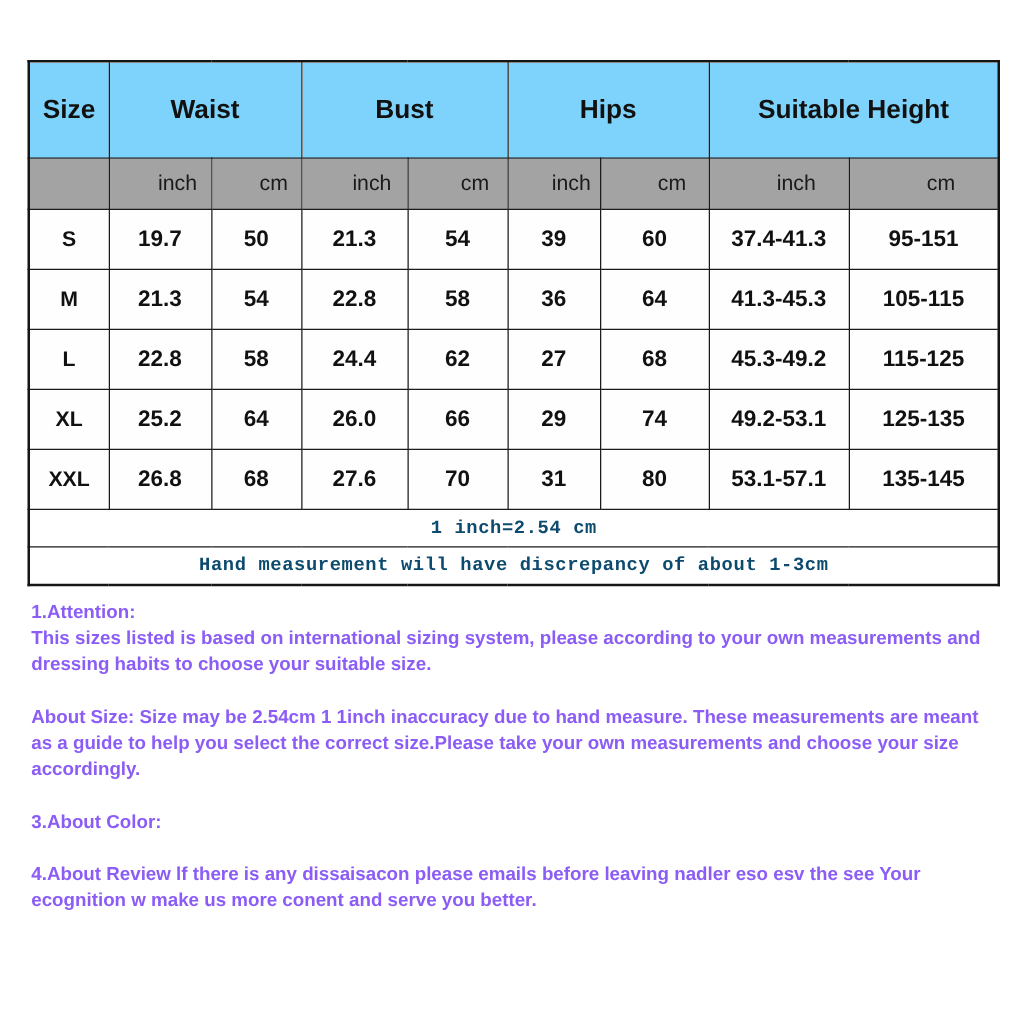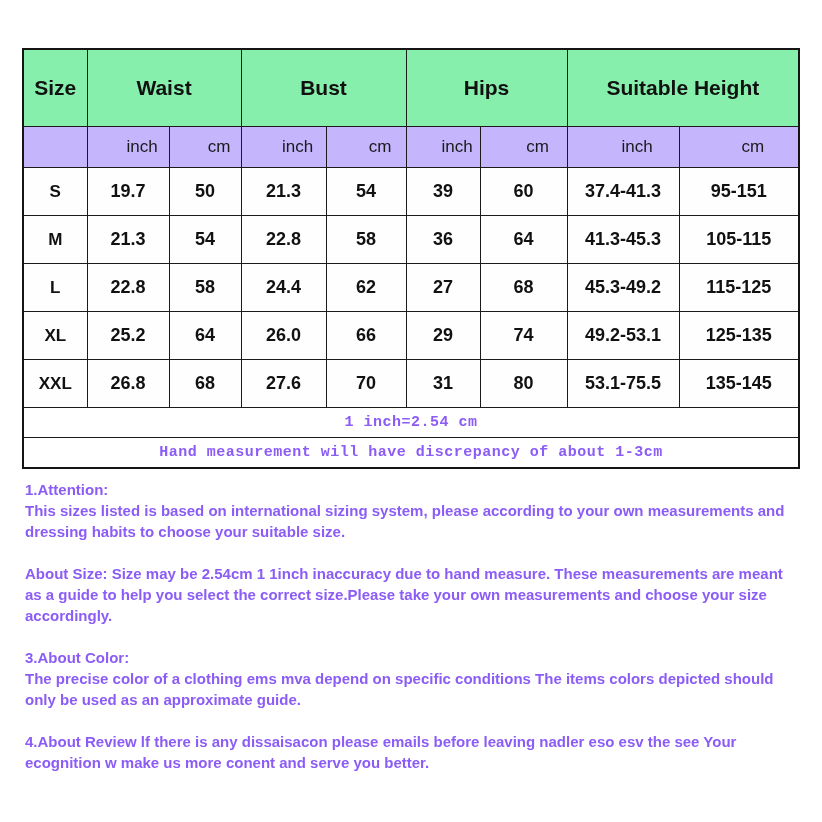--- a/index.html
+++ b/index.html
@@ -27,28 +27,28 @@
   table.size-chart td, table.size-chart th {
     border: 1px solid #1b1b1b;
     text-align: center;
     vertical-align: middle;
     padding: 0;
     overflow: hidden;
     white-space: nowrap;
   }
   tr.group-row th {
     height: 76px;
-    background: #86efac;
+    background: #7dd3fc;
     font-size: 21px;
     font-weight: bold;
     color: #111111;
   }
   tr.unit-row td {
     height: 40px;
-    background: #c4b5fd;
+    background: #a3a3a3;
     font-size: 17px;
     font-weight: 400;
     color: #1a1a1a;
     padding-left: 28px;
   }
   tr.data-row td {
     height: 47px;
     background: #fefefe;
     font-size: 18px;
     font-weight: bold;
@@ -56,21 +56,21 @@
   }
   tr.data-row td.size-cell {
     font-size: 17px;
   }
   tr.note-row td {
     height: 29px;
     background: #ffffff;
     font-family: "Liberation Mono", "DejaVu Sans Mono", monospace;
     font-weight: 600;
     font-size: 15px;
-    color: #8b5cf6;
+    color: #0c4a6e;
     letter-spacing: 0.5px;
   }
   .disclaimers {
     margin: 10px 20px 0 25px;
     font-size: 15px;
     font-weight: bold;
     line-height: 1.4;
     color: #8b5cf6;
   }
   .section { margin: 0 0 21px 0; }
@@ -160,21 +160,21 @@
         <td>125-135</td>
       </tr>
       <tr class="data-row">
         <td class="size-cell">XXL</td>
         <td>26.8</td>
         <td>68</td>
         <td>27.6</td>
         <td>70</td>
         <td>31</td>
         <td>80</td>
-        <td>53.1-75.5</td>
+        <td>53.1-57.1</td>
         <td>135-145</td>
       </tr>
 
       <tr class="note-row">
         <td colspan="9">1 inch=2.54 cm</td>
       </tr>
       <tr class="note-row">
         <td colspan="9">Hand measurement will have discrepancy of about 1-3cm</td>
       </tr>
     </tbody>
@@ -183,20 +183,19 @@
   <div class="disclaimers">
     <div class="section">
       <span class="sec-title">1.Attention:</span>
       <span class="sec-body">This sizes listed is based on international sizing system, please according to your own measurements and dressing habits to choose your suitable size.</span>
     </div>
     <div class="section">
       <span class="sec-body">About Size: Size may be 2.54cm 1 1inch inaccuracy due to hand measure. These measurements are meant as a guide to help you select the correct size.Please take your own measurements and choose your size accordingly.</span>
     </div>
     <div class="section">
       <span class="sec-title">3.About Color:</span>
-      <span class="sec-body">The precise color of a clothing ems mva depend on specific conditions The items colors depicted should only be used as an approximate guide.</span>
     </div>
     <div class="section">
       <span class="sec-body">4.About Review lf there is any dissaisacon please emails before leaving nadler eso esv the see Your ecognition w make us more conent and serve you better.</span>
     </div>
   </div>
 
 </div>
 
 </body></html>

